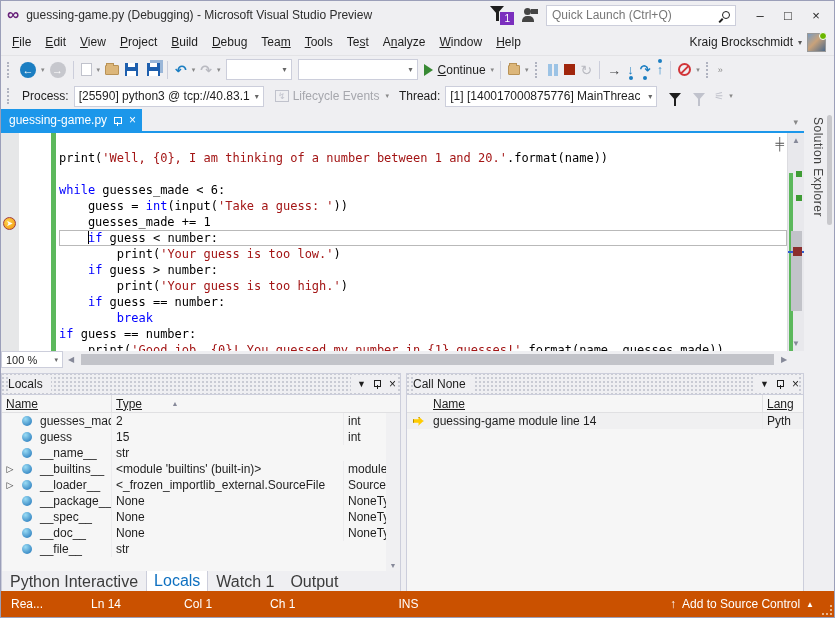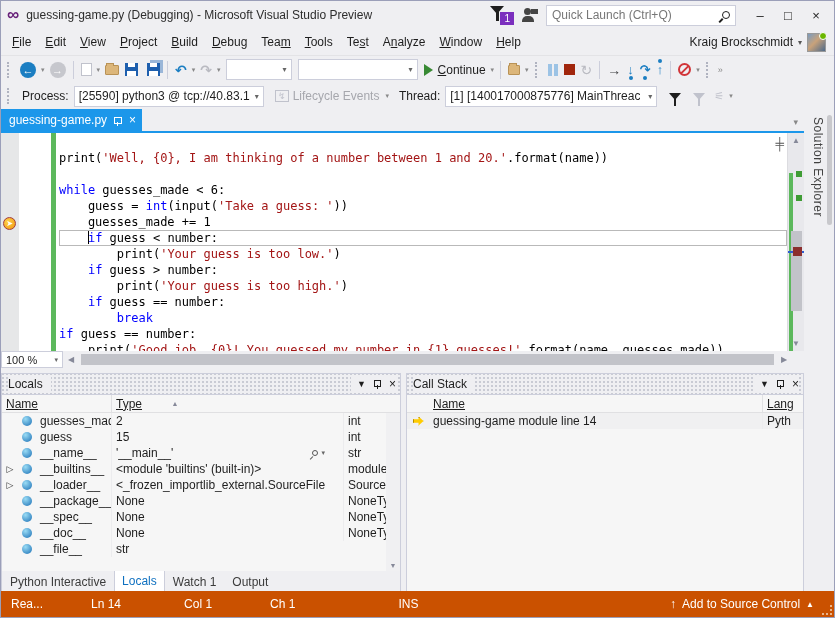--- a/index.html
+++ b/index.html
@@ -143,21 +143,21 @@
   .orb { width:10px; height:10px; border-radius:50%; background:radial-gradient(circle at 35% 30%, #9adcf5, #1a6fb5); }
   .c-name { width:76px; flex:none; }
   .c-value { flex:1; position:relative; }
   .c-type { width:56px; flex:none; border-right:none; }
   .val-icons { margin-left:auto; display:flex; align-items:center; gap:3px; flex:none; }
   .mag-sm { width:6px; height:6px; border:1.3px solid #555; border-radius:50%; position:relative; }
   .mag-sm::after { content:""; position:absolute; width:1.3px; height:4px; background:#555; left:-2px; top:5px; transform:rotate(45deg); }
   .panel-scroll { position:absolute; right:0; top:0; bottom:0; width:14px; background:#f0f0f2; }
   .panel-scroll .sarr { position:absolute; left:0; width:100%; text-align:center; color:#868999; font-size:7px; }
 
-  .panel-tabs { height:21px; display:flex; align-items:stretch; background:#efeff2; flex:none; font-size:12px;text-align:center; }
+  .panel-tabs { height:21px; display:flex; align-items:stretch; background:#efeff2; flex:none; font-size:16px;text-align:center; }
   .ptab { display:flex; align-items:center; padding:0 7px; color:#3b3b3b; border:1px solid transparent; }
   .ptab.active { background:#fff; color:#0e70c0; border:1px solid #cccedb; border-top:none; }
 
   .cs-row-arrow { width:11px; height:9px; background:#ffcc00; clip-path:polygon(0 30%, 55% 30%, 55% 0, 100% 50%, 55% 100%, 55% 70%, 0 70%); box-shadow:0 0 0 1px #b58d00 inset; }
 
   
   .statusbar { height:26px; background:#ca5100; color:#fff; display:flex; align-items:center; font-size:12px; flex:none; padding:0 6px; }
   .sb-item { padding:0 4px; }
   .sb-right { margin-left:auto; display:flex; align-items:center; gap:6px; padding-right:14px; }
   .sb-grip { position:absolute; right:2px; bottom:2px; width:10px; height:10px; border-right:2px dotted #e8b48c; border-bottom:2px dotted #e8b48c; }
@@ -399,27 +399,20 @@
                     <span style="overflow: hidden; white-space: nowrap;">15</span>
                   </div>
                   <div class="gcell c-type">int</div>
                 </div>
                 <div class="grow">
                   <div class="gcell c-gutter"></div>
                   <div class="gcell c-icon">
                     <span class="orb"></span>
                   </div>
                   <div class="gcell c-name">__name__</div>
-                  <div class="gcell c-value" style="padding-right: 18px;">
-                    <span style="overflow: hidden; white-space: nowrap;">'__main__'</span>
-                    <span class="val-icons">
-                      <span class="mag-sm"></span>
-                      <span style="font-size:7px;color:#666;">▾</span>
-                    </span>
-                  </div>
                   <div class="gcell c-type">str</div>
                 </div>
                 <div class="grow">
                   <div class="gcell c-gutter">
                     <span>▷</span>
                   </div>
                   <div class="gcell c-icon">
                     <span class="orb"></span>
                   </div>
                   <div class="gcell c-name">__builtins__</div>
@@ -492,21 +485,21 @@
               <span class="ptab active">Locals</span>
               <span class="ptab">Watch 1</span>
               <span class="ptab">Output</span>
             </div>
         </div>
 
         <div class="panel-gap"></div>
 
         <div class="panel panel-cs">
           <div class="panel-title">
-            <span class="pt-label">Call Stack</span>
+            <span class="pt-label">Call None</span>
             <span class="pt-btns">
               <span class="pt-btn">▼</span>
               <span class="pin-g"></span>
               <span class="pt-btn" style="font-size:12px;">×</span>
             </span>
           </div>
           <div class="grid">
             <div class="grid-head">
               <div class="gh-cell" style="width:22px;border-right:none;"></div>
               <div class="gh-cell" style="flex:1;">Name</div>

